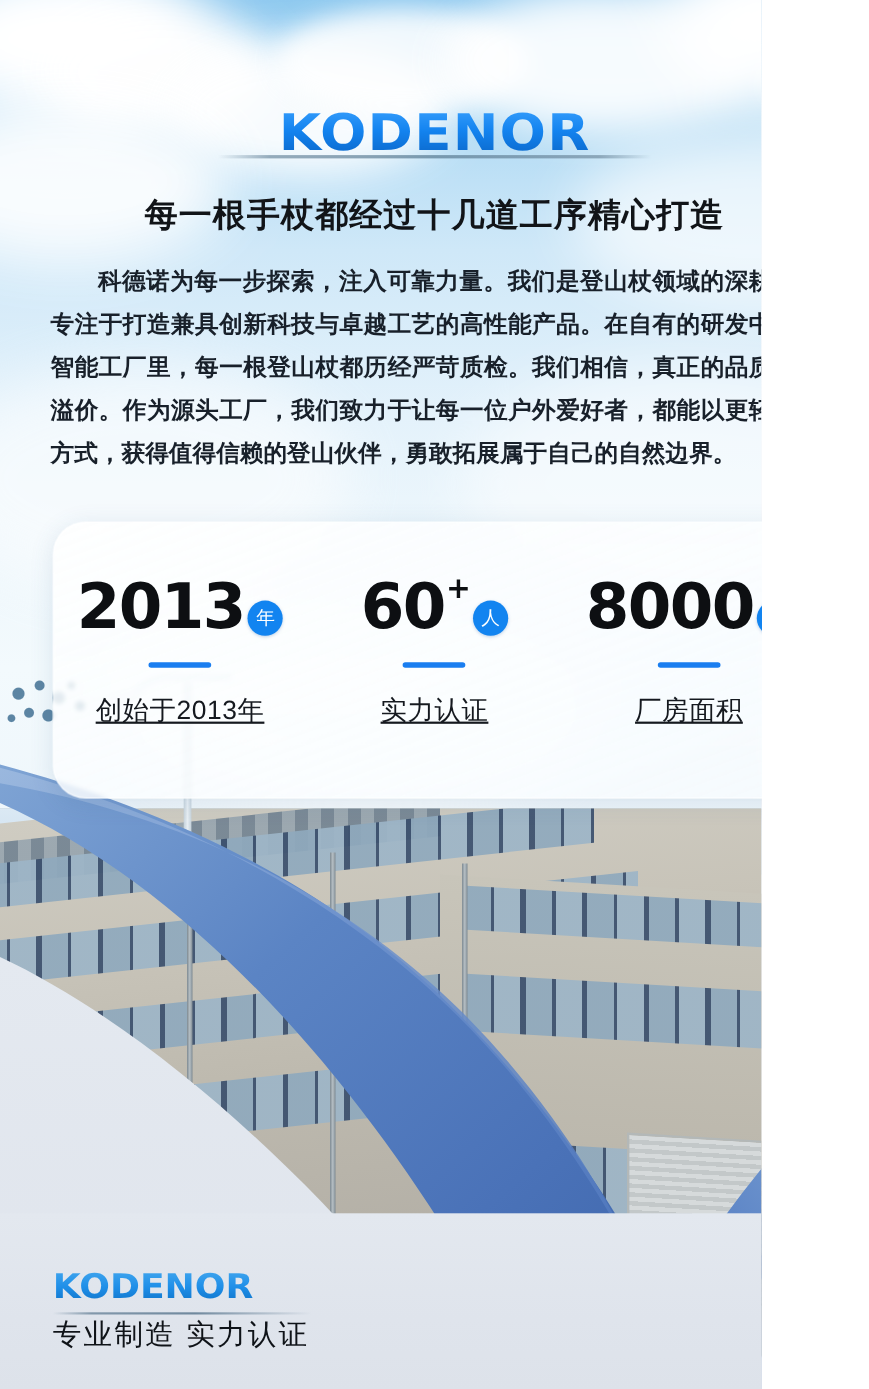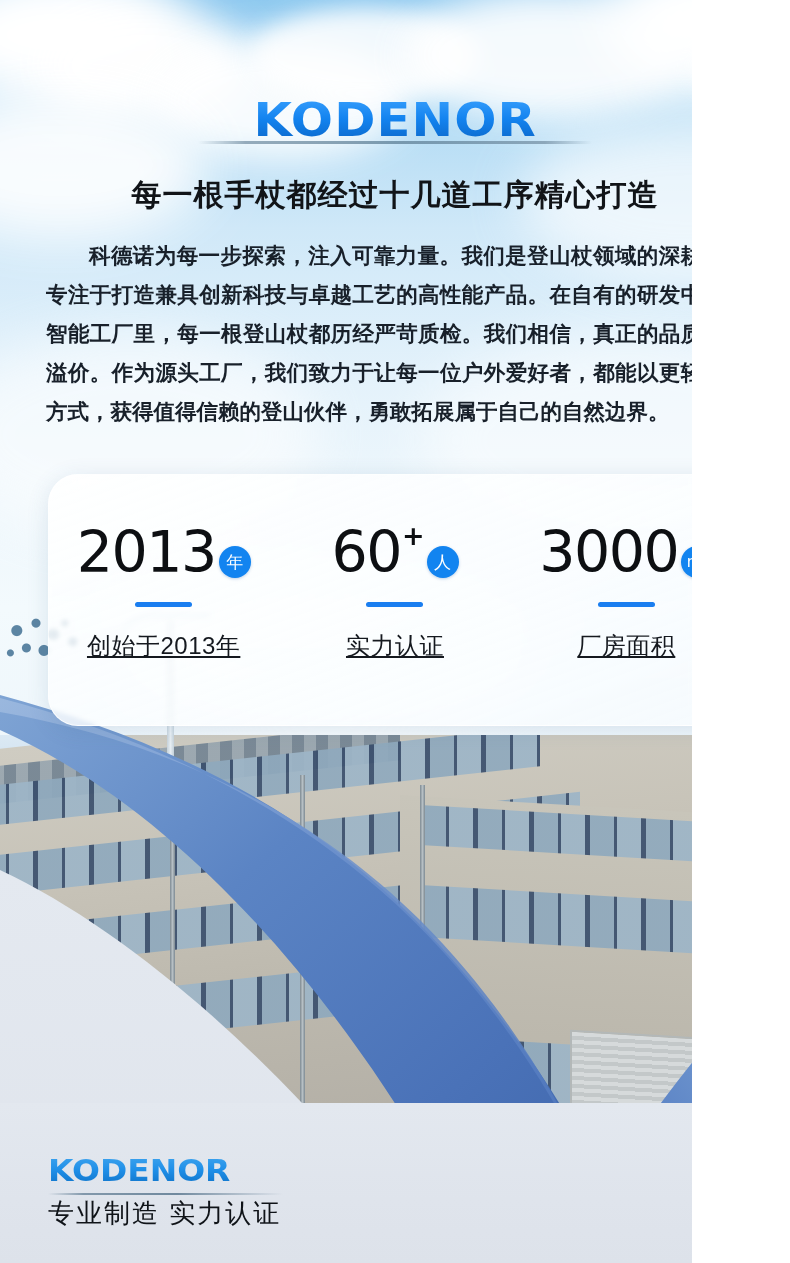--- a/index.html
+++ b/index.html
@@ -145,21 +145,21 @@
   .stats{
     position:absolute; left:48px; top:474px; width:694px; height:252px;
     display:flex;
   }
   .stat{ flex:1; display:flex; flex-direction:column; align-items:center; justify-content:flex-start; padding-top:44px; }
   .stat-num{
     display:flex; align-items:flex-end; height:62px;
     font-family:"DejaVu Sans","Liberation Sans",sans-serif;
   }
   .num{
-    font-size:57px; font-weight:400; color:#0d0f12; line-height:.96;
+    font-size:57px; font-weight:700; color:#0d0f12; line-height:.96;
     letter-spacing:-1.5px;
   }
   .plus{
     font-size:27px; font-weight:700; color:#0d0f12; line-height:1;
     align-self:flex-start; margin-top:4px; margin-left:1px;
   }
   .badge{
     width:32px; height:32px; border-radius:50%;
     background:#1284f0; color:#fff;
     display:flex; align-items:center; justify-content:center;
@@ -319,21 +319,21 @@
         <span class="num">60</span>
         <span class="plus">+</span>
         <span class="badge">人</span>
       </div>
       <div class="dash"></div>
       <div class="stat-label">实力认证</div>
     </div>
 
     <div class="stat">
       <div class="stat-num">
-        <span class="num">3000</span>
+        <span class="num">8000</span>
         <span class="plus"></span>
         <span class="badge sq">
             <span>m</span>
             <sup>2</sup>
           </span>
       </div>
       <div class="dash"></div>
       <div class="stat-label">厂房面积</div>
     </div>
 

